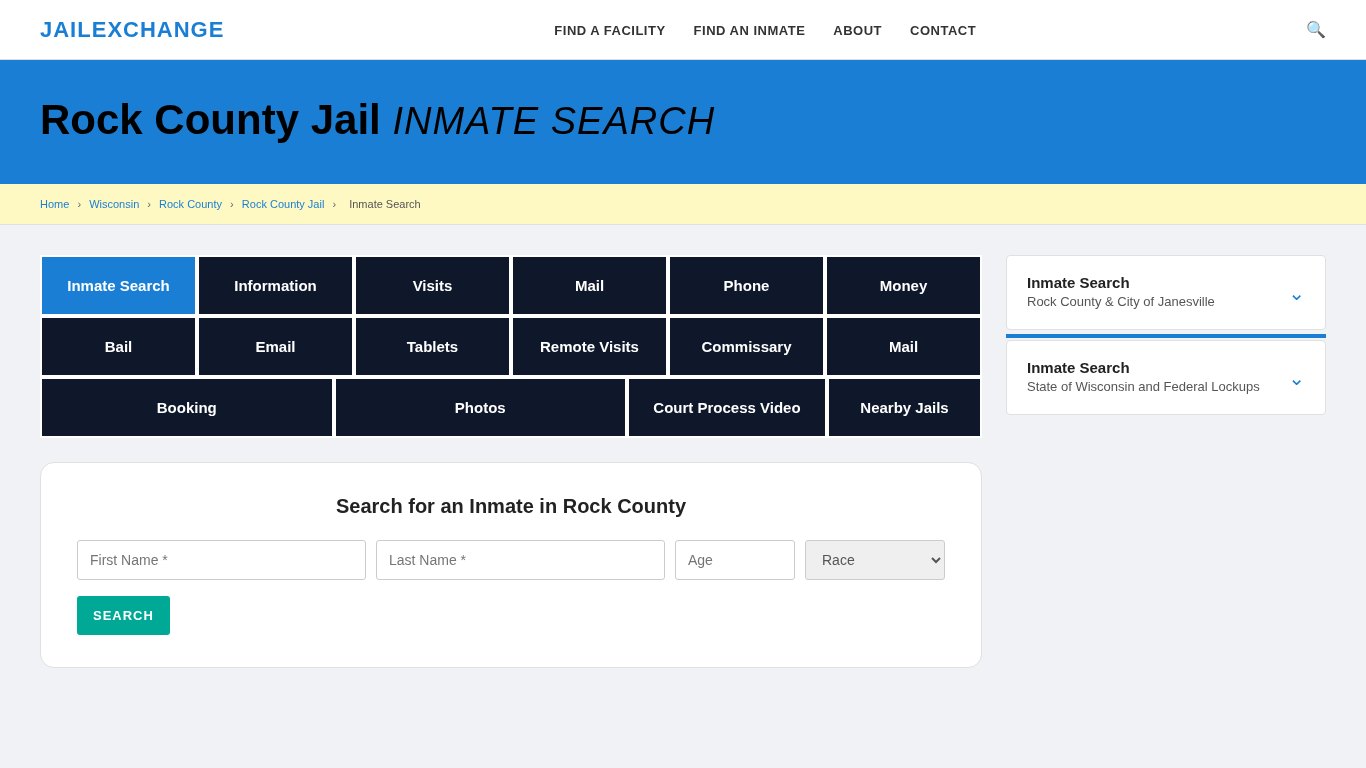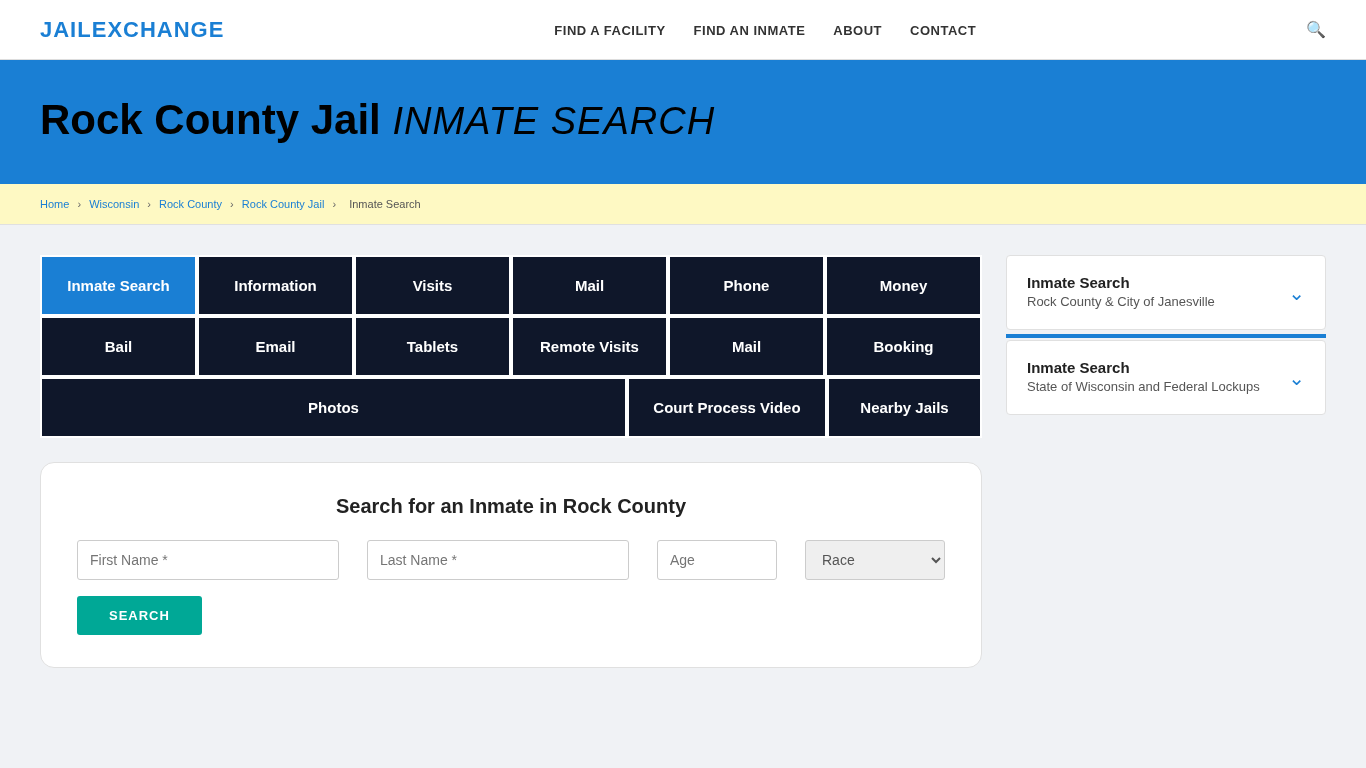--- a/index.html
+++ b/index.html
@@ -117,38 +117,38 @@
     }
     .search-card h2 {
       font-size: 20px;
       font-weight: 700;
       text-align: center;
       margin-bottom: 22px;
       color: #222;
     }
     .search-fields {
       display: flex;
-      gap: 28px;
+      gap: 10px;
       flex-wrap: wrap;
     }
     .search-fields input, .search-fields select {
       border: 1px solid #ccc;
       border-radius: 3px;
       padding: 10px 12px;
       font-size: 14px;
       color: #555;
       flex: 1 1 100px;
       min-width: 80px;
     }
     .search-btn {
       margin-top: 16px;
       background: #00a896;
       color: #fff;
       border: none;
-      padding: 12px 32px;
+      padding: 12px 16px;
       font-size: 13px;
       font-weight: 700;
       letter-spacing: 1px;
       border-radius: 3px;
       cursor: pointer;
       text-transform: uppercase;
     }
 
     
     .right-panel {
@@ -230,20 +230,21 @@
       <a class="tab-btn active" href="#">Inmate Search</a>
       <a class="tab-btn" href="#">Information</a>
       <a class="tab-btn" href="#">Visits</a>
       <a class="tab-btn" href="#">Mail</a>
       <a class="tab-btn" href="#">Phone</a>
       <a class="tab-btn" href="#">Money</a>
       <a class="tab-btn" href="#">Bail</a>
       <a class="tab-btn" href="#">Email</a>
       <a class="tab-btn" href="#">Tablets</a>
       <a class="tab-btn" href="#">Remote Visits</a>
+      <a class="tab-btn" href="#">Commissary</a>
       <a class="tab-btn" href="#">Mail</a>
       <a class="tab-btn" href="#">Booking</a>
       <a class="tab-btn" href="#">Photos</a>
       <a class="tab-btn" style="flex: 0 0 auto; min-width: 200px;" href="#">Court Process Video</a>
       <a class="tab-btn" style="flex: 0 0 auto; min-width: 155px;" href="#">Nearby Jails</a>
     </div>
 
     <div class="search-card">
       <h2>Search for an Inmate in Rock County</h2>
       <div class="search-fields">

